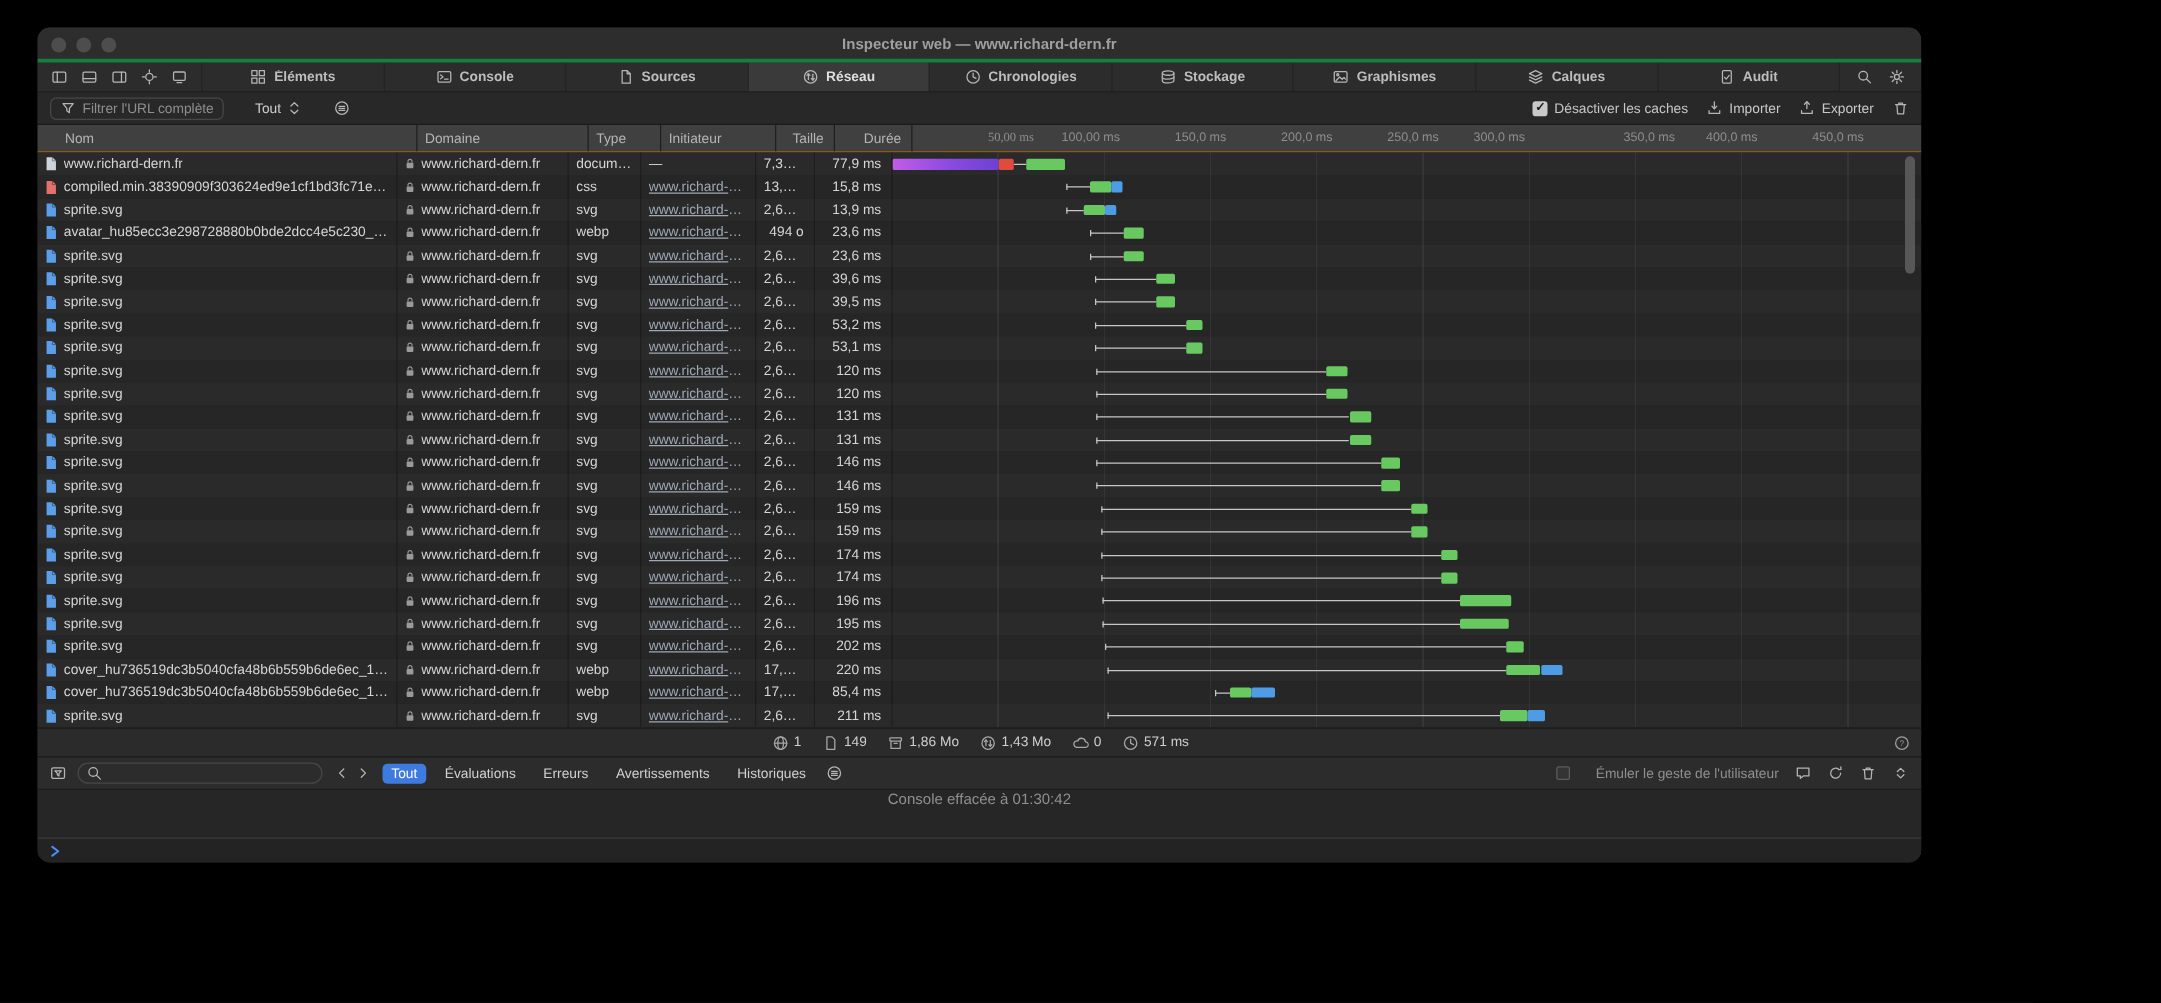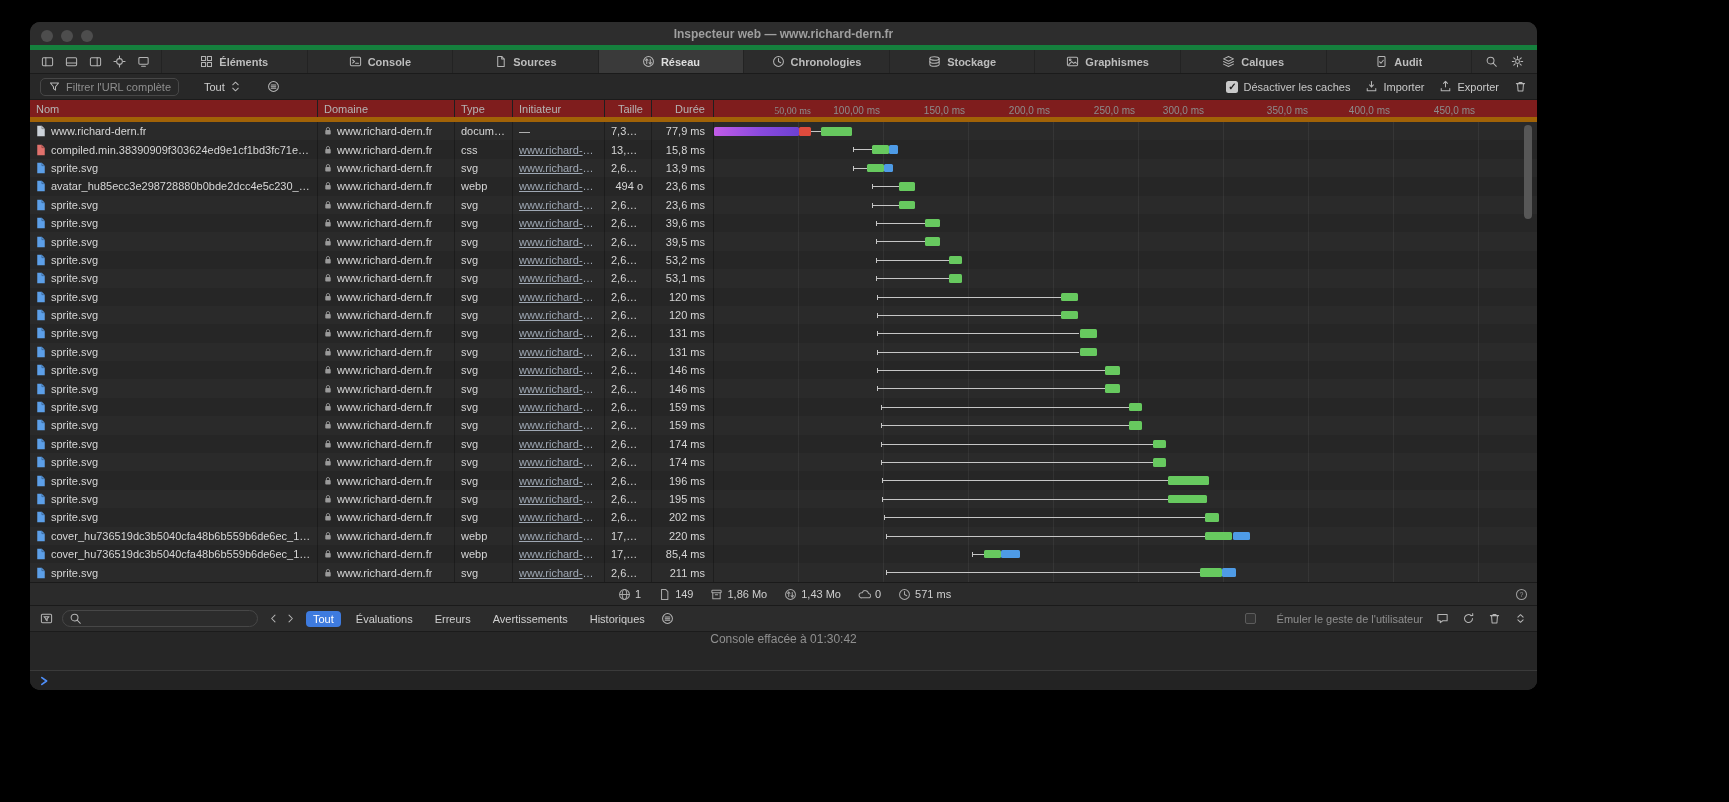--- a/index.html
+++ b/index.html
@@ -3,21 +3,21 @@
 <meta charset="utf-8">
 <style>
   *{margin:0;padding:0;box-sizing:border-box;}
   html,body{width:1729px;height:802px;background:#000;overflow:hidden;
     font-family:"Liberation Sans",sans-serif;}
   .window{position:absolute;left:30px;top:22px;width:1507px;height:668px;
     background:#262626;border-radius:10px;overflow:hidden;
     box-shadow:0 0 0 1px rgba(255,255,255,0.07) inset, 0 0 0 1px #000;}
   .icon{display:inline-flex;align-items:center;justify-content:center;color:#b5b5b5;flex:0 0 auto;}
   
-  .titlebar{height:28px;background:#2d2d2d;border-bottom:5px solid #15803d;position:relative;
+  .titlebar{height:28px;background:#2d2d2d;border-bottom:3px solid #15803d;position:relative;
     display:flex;align-items:center;justify-content:center;}
   .traffic{position:absolute;left:11px;top:8px;display:flex;gap:8px;}
   .tl{width:12px;height:12px;border-radius:50%;background:#4d4d4d;}
   .title{font-size:12px;font-weight:700;color:#9f9f9f;}
   
   .tabbar{height:24px;background:#2c2c2c;border-bottom:1px solid #1b1b1b;display:flex;align-items:stretch;}
   .tb-left{display:flex;align-items:center;gap:11px;padding:0 11px;}
   .tb-tabs{flex:1;display:flex;min-width:0;font-weight:bold;}
   .tab{flex:1;display:flex;align-items:center;justify-content:center;gap:6px;font-size:11px;
     color:#bdbdbd;border-left:1px solid #232323;cursor:default;}
@@ -32,22 +32,22 @@
   .scope{display:flex;align-items:center;gap:4px;color:#cfcfcf;}
   .f-right{display:flex;align-items:center;gap:15px;}
   .chk-row{display:flex;align-items:center;gap:5px;}
   .chkbox{width:12px;height:12px;border-radius:2.5px;background:#c9c9c9;color:#1c1c1c;
     font-size:10px;line-height:12px;text-align:center;font-weight:700;}
   .chkbox.checked::after{content:"✓";}
   .emptychk{width:11px;height:11px;border:1px solid #5c5c5c;border-radius:2px;background:#343434;}
   .btn{display:flex;align-items:center;gap:5px;color:#c9c9c9;}
   
   .grid-cols{display:grid;grid-template-columns:288px 137px 58px 92px 47px 62px 1fr;}
-  .net-header{height:22px;background:#7f1d1d;border-bottom:5px solid #a16207;
-    font-size:11px;color:#b5b5b5;align-items:stretch;}
+  .net-header{height:22px;background:#404040;border-bottom:1px solid #a16207;
+    font-size:11px;color:#b5b5b5;align-items:stretch;padding-left:16px;}
   .hc{padding:0 6px;border-right:1px solid #1f1f1f;display:flex;align-items:center;
     overflow:hidden;white-space:nowrap;}
   .hc.r{justify-content:flex-end;padding-right:8px;}
   .hc.timeline{position:relative;border-right:none;padding:0;}
   .tick-label{position:absolute;top:5px;width:58px;text-align:right;font-size:10px;color:#8d8d8d;}
   .net-body{position:relative;height:460px;background:#242424;overflow:hidden;}
   .row{height:18.4px;font-size:11px;color:#d6d6d6;align-items:center;}
   .row:nth-child(even){background:#2a2a2a;}
   .row:nth-child(odd){background:#262626;}
   .cell{padding:0 6px;height:100%;display:flex;align-items:center;gap:5px;min-width:0;
@@ -330,21 +330,21 @@
     <div class="hc r">
         <span>Durée</span>
       </div>
     <div class="hc timeline" id="timeline-header">
         <span class="tick-label" style="left: 39px; font-family: Liberation Serif, serif;">50,00 ms</span>
         <span class="tick-label" style="left: 108px;">100,00 ms</span>
         <span class="tick-label" style="left: 193px;">150,0 ms</span>
         <span class="tick-label" style="left: 278px;">200,0 ms</span>
         <span class="tick-label" style="left: 363px;">250,0 ms</span>
         <span class="tick-label" style="left: 432px;">300,0 ms</span>
-        <span class="tick-label" style="left: 536px;">350,0 ms</span>
+        <span class="tick-label" style="left: 552px;">350,0 ms</span>
         <span class="tick-label" style="left: 618px;">400,0 ms</span>
         <span class="tick-label" style="left: 703px;">450,0 ms</span>
       </div>
   </div>
 
   <div class="net-body" id="net-body">
     <div class="scroll-thumb"></div>
   <div class="row grid-cols">
         <div class="cell">
           <span class="icon">

